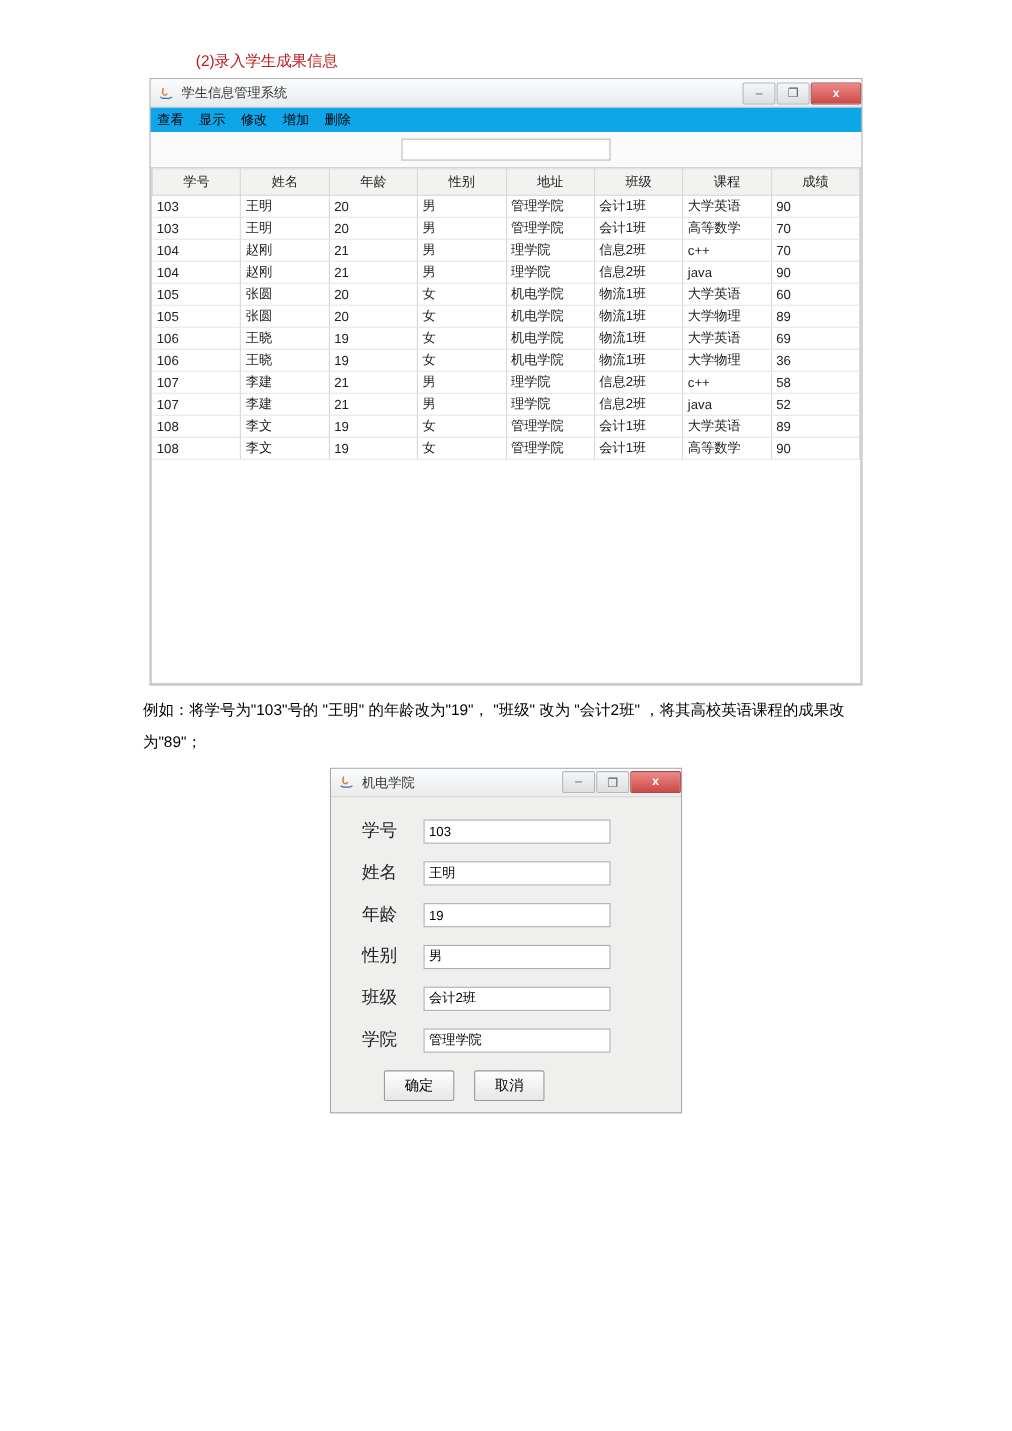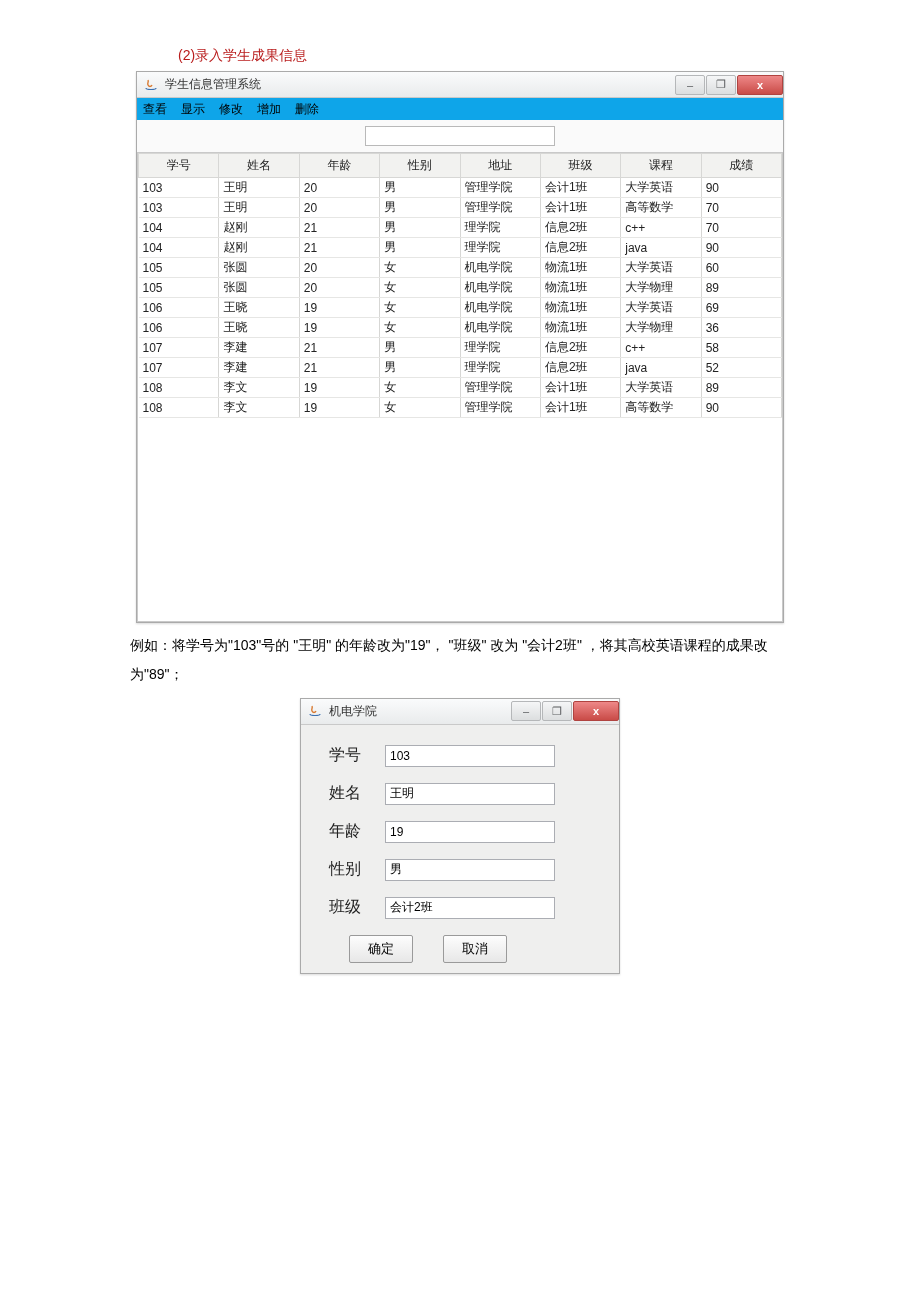--- a/index.html
+++ b/index.html
@@ -28,21 +28,21 @@
 
     table { width: 100%; border-collapse: collapse; font-size: 12px; table-layout: fixed; }
     th { background: #f2f2f0; font-weight: normal; border: 1px solid #d7d7d5; padding: 3px 4px; color: #222; }
     td { border-right: 1px solid #d7d7d5; border-bottom: 1px solid #e6e6e4; padding: 1px 4px; color: #222; background: #fff; height: 17px; }
     .table-holder { background: #fff; border: 1px solid #c9c9c9; height: 470px; overflow: hidden; }
 
     .form-body { padding: 20px 20px 10px 28px; background: #efefee; }
     .form-row { display: flex; align-items: center; margin-bottom: 16px; }
     .form-label { width: 56px; font-size: 16px; color: #222; }
     .form-input { flex: 0 0 170px; height: 22px; border: 1px solid #abadb3; background: #fff; padding: 0 4px; font-size: 12px; }
-    .btn-row { display: flex; gap: 30px; justify-content: flex-start; padding-left: 20px; margin-top: 4px; }
+    .btn-row { display: flex; gap: 18px; justify-content: flex-start; padding-left: 20px; margin-top: 4px; }
     .btn { padding: 4px 18px; background: linear-gradient(#fdfdfd,#e7e7e7); border: 1px solid #9a9a9a; font-size: 13px; cursor: default; border-radius: 2px; }
   </style>
 </head>
 <body>
 
 <div class="content">
   <div style="padding-left:48px;">
       <p class="caption">(2)录入学生成果信息</p>
     </div>
 
@@ -254,19 +254,23 @@
         <input class="form-input" value="19" style="">
       </div>
       <div class="form-row">
         <span class="form-label">性别</span>
         <input class="form-input" value="男" style="">
       </div>
       <div class="form-row">
         <span class="form-label">班级</span>
         <input class="form-input" value="会计2班" style="">
       </div>
+      <div class="form-row">
+        <span class="form-label">学院</span>
+        <input class="form-input" value="管理学院" style="">
+      </div>
       <div class="btn-row">
         <button class="btn">确定</button>
         <button class="btn">取消</button>
       </div>
     </div>
   </div>
 </div>
 
 </body></html>

